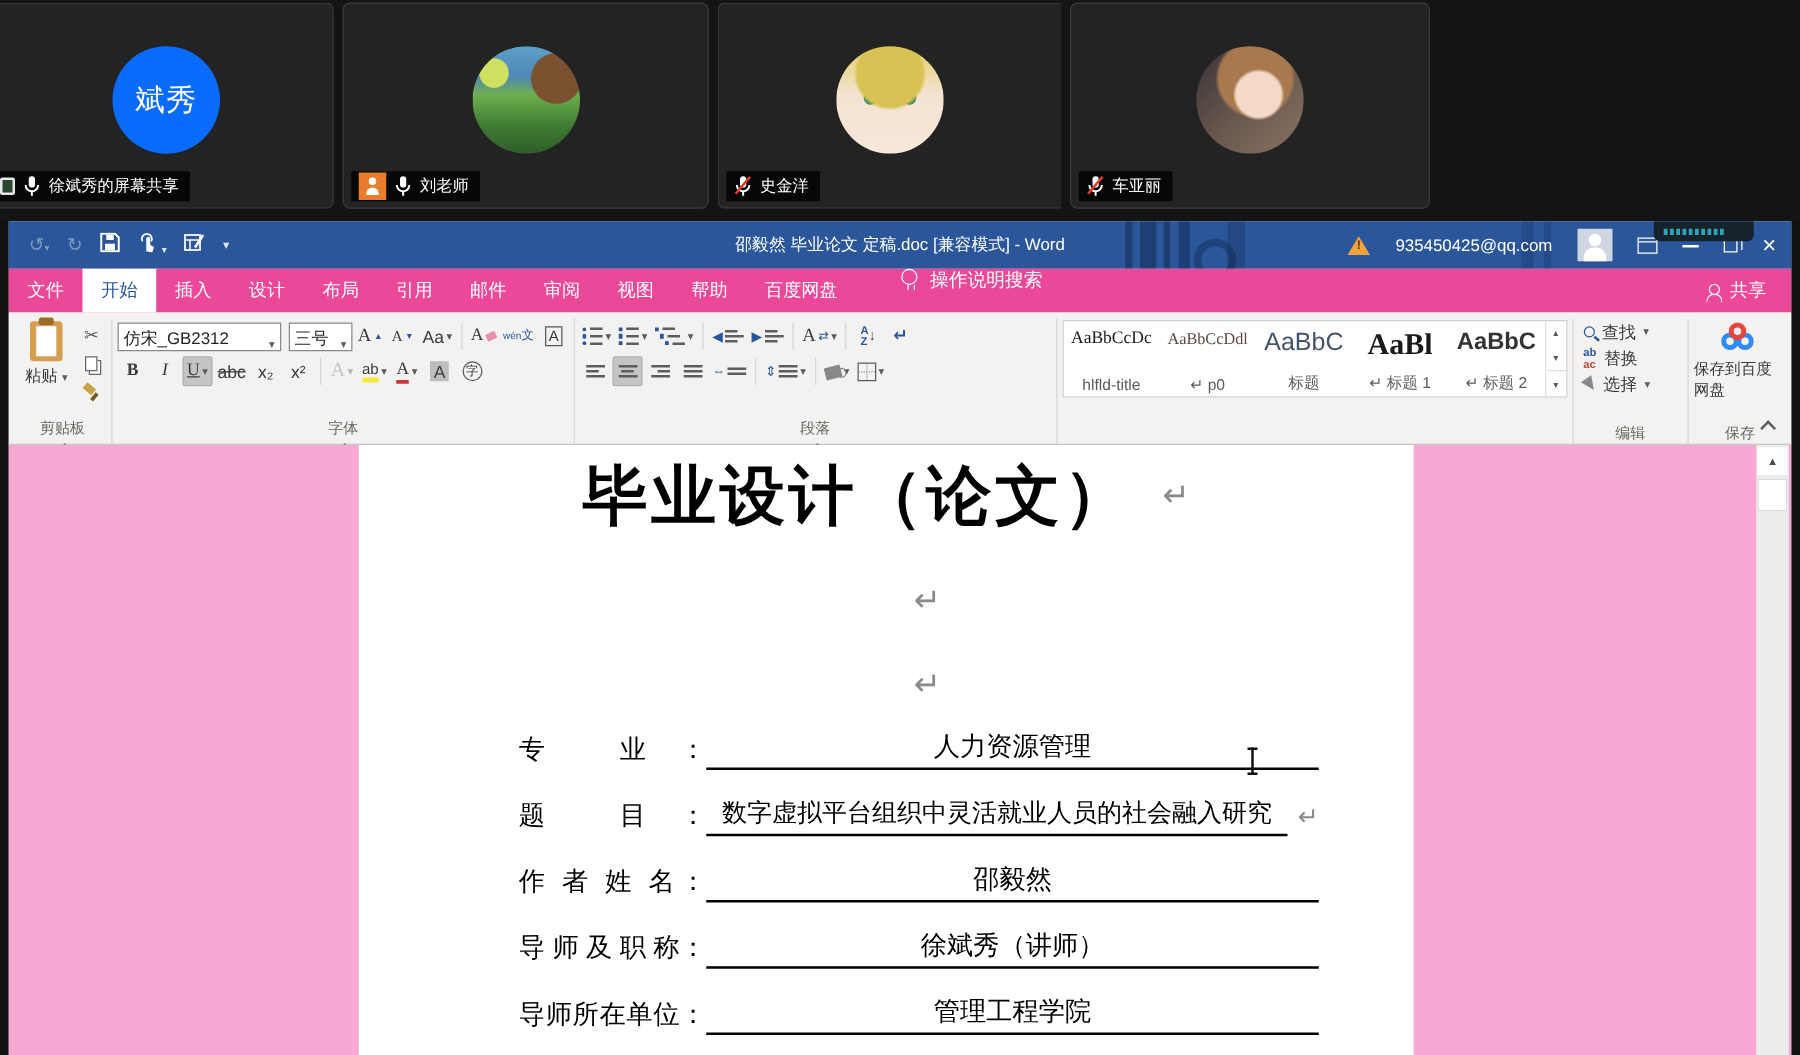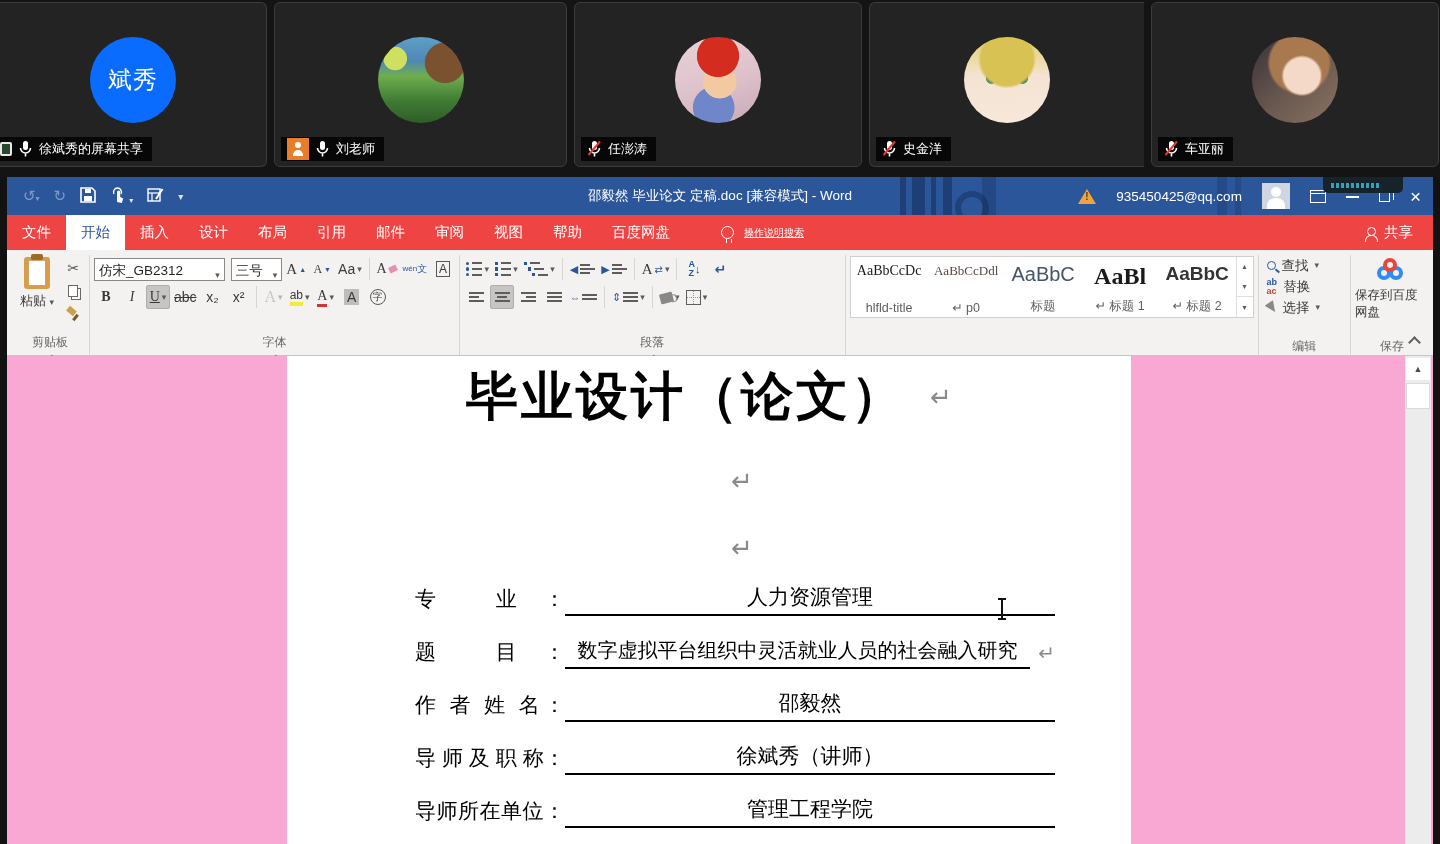--- a/index.html
+++ b/index.html
@@ -70,24 +70,24 @@
   .ribbon-opts { width:16px; height:13px; border:1.5px solid #fff; position:relative;}
   .ribbon-opts::before{content:"";position:absolute;top:2px;left:0;right:0;border-top:1.5px solid #fff;}
   .wmin { width:13px; border-top:2px solid #fff; margin-top:2px;}
   .wrestore { width:11px; height:11px; border:1.5px solid #fff; position:relative; background:transparent;}
   .wrestore::before{content:"";position:absolute;left:2px;top:-4px;width:11px;height:11px;border:1.5px solid #fff;border-left:none;border-bottom:none;}
   .wclose { font-size:19px; line-height:19px; }
   .float-widget { position:absolute; left:1316px; top:0; width:80px; height:16px; background:#17232b;
                   border-radius:0 0 5px 5px; display:flex; align-items:center; gap:2px; padding:0 8px; z-index:5;}
   .float-widget i { width:3px; height:5px; background:#2fa3b8; }
 
-  .tabrow { height:35px; background:#ef4444; display:flex; align-items:stretch; color:#fff; font-size:14.5px; position:relative;}
+  .tabrow { height:35px; background:#ec4899; display:flex; align-items:stretch; color:#fff; font-size:14.5px; position:relative;}
   .tab { padding:0 15px; display:flex; align-items:center; cursor:default; }
   .tab.active { background:#ffffff; color:#2b579a; }
-  .searchbox { display:flex; align-items:center; gap:10px; margin-left:36px; font-size:10px;text-decoration:underline;}
+  .searchbox { display:flex; align-items:flex-start; gap:10px; margin-left:36px; font-size:15px;}
   .bulb { width:13px; height:13px; border:1.6px solid #fff; border-radius:50%; position:relative;}
   .bulb::after{content:"";position:absolute;left:3.5px;top:12px;width:4px;height:4px;border-left:1.6px solid #fff;border-right:1.6px solid #fff;}
   .share-btn { margin-left:auto; display:flex; align-items:center; gap:7px; padding-right:20px; font-size:14.5px;}
   .share-person { width:12px; height:12px; position:relative;}
   .share-person::before{content:"";position:absolute;left:2px;top:0;width:7px;height:7px;border:1.4px solid #fff;border-radius:50%;}
   .share-person::after{content:"";position:absolute;left:0;top:8px;width:11px;height:6px;border:1.4px solid #fff;border-bottom:none;border-radius:6px 6px 0 0;}
 
   
   .ribbon { position:relative; height:106px; background:#f3f2f1; display:flex; padding:5px 0 0 4px;
             border-bottom:1px solid #c8c6c4; }
@@ -232,34 +232,20 @@
           <svg width="15" height="18" viewBox="0 0 15 18">
               <rect x="5" y="1" width="5" height="9" rx="2.5" fill="#fff"></rect>
               <path d="M2.5 8a5 5 0 0 0 10 0" stroke="#fff" stroke-width="1.6" fill="none"></path>
               <line x1="7.5" y1="13.5" x2="7.5" y2="16.5" stroke="#fff" stroke-width="1.6"></line>
             </svg>
         </span>
         <span>刘老师</span>
       </div>
     </div>
 
-    <div class="tile t2">
-      <div class="avatar av-manga"></div>
-      <div class="name-tag">
-        <span class="mic">
-          <svg width="15" height="18" viewBox="0 0 15 18">
-              <rect x="5" y="1" width="5" height="9" rx="2.5" fill="#fff"></rect>
-              <path d="M2.5 8a5 5 0 0 0 10 0" stroke="#fff" stroke-width="1.6" fill="none"></path>
-              <line x1="7.5" y1="13.5" x2="7.5" y2="16.5" stroke="#fff" stroke-width="1.6"></line>
-              <line x1="1.5" y1="15" x2="13" y2="1.5" stroke="#e23b2e" stroke-width="2"></line>
-            </svg>
-        </span>
-        <span>任澎涛</span>
-      </div>
-    </div>
 
     <div class="tile t4">
       <div class="avatar av-anime"></div>
       <div class="name-tag">
         <span class="mic">
           <svg width="15" height="18" viewBox="0 0 15 18">
               <rect x="5" y="1" width="5" height="9" rx="2.5" fill="#fff"></rect>
               <path d="M2.5 8a5 5 0 0 0 10 0" stroke="#fff" stroke-width="1.6" fill="none"></path>
               <line x1="7.5" y1="13.5" x2="7.5" y2="16.5" stroke="#fff" stroke-width="1.6"></line>
               <line x1="1.5" y1="15" x2="13" y2="1.5" stroke="#e23b2e" stroke-width="2"></line>

